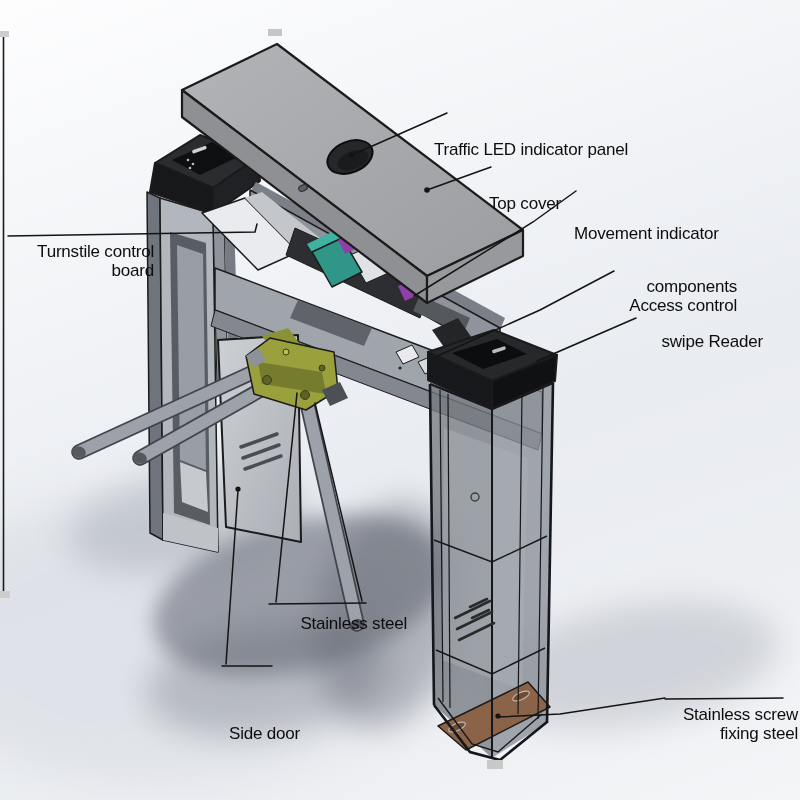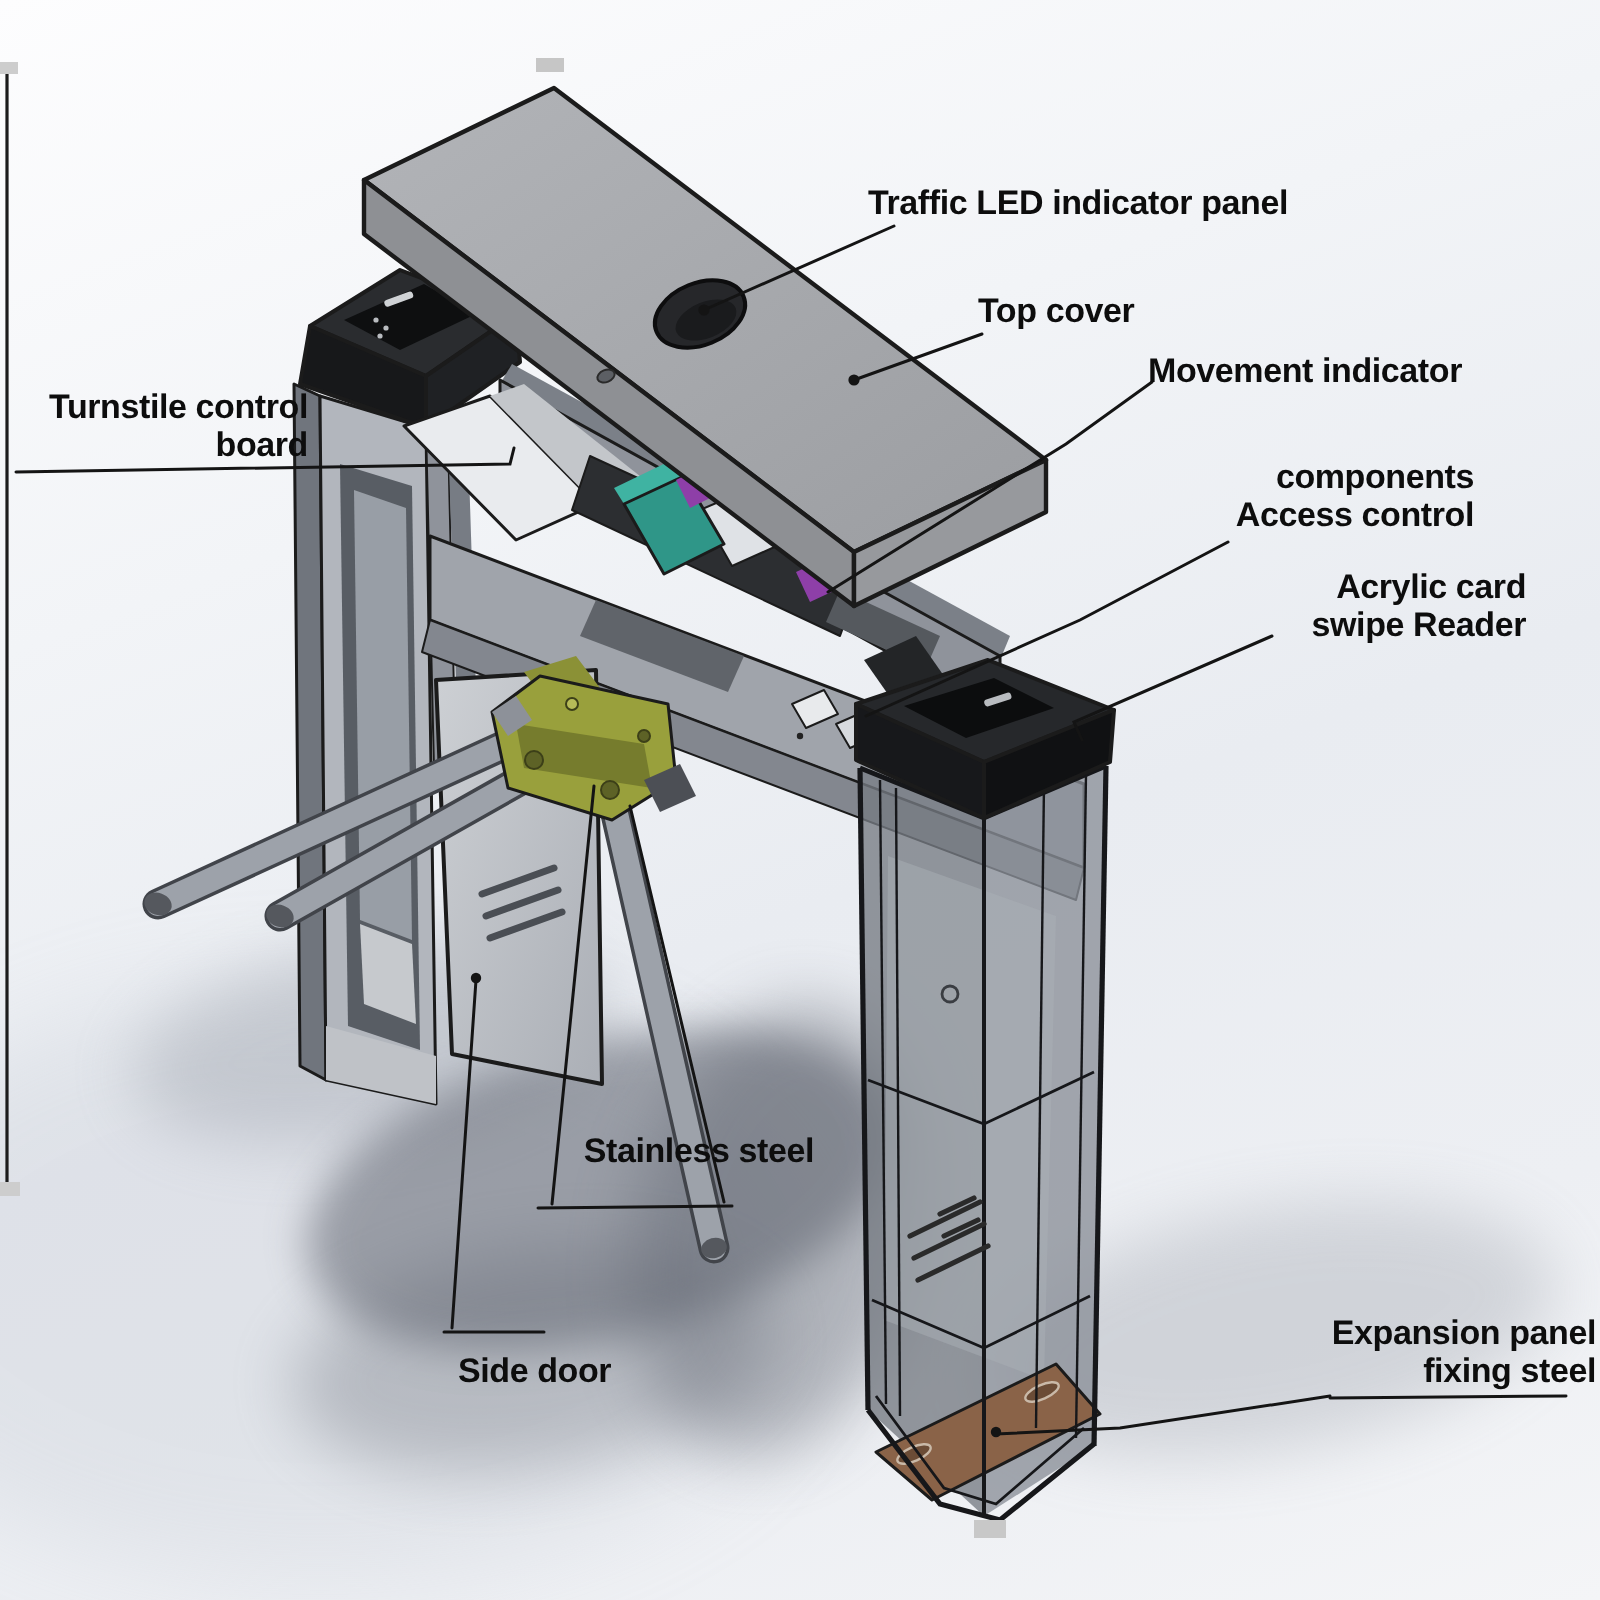--- a/index.html
+++ b/index.html
@@ -11,22 +11,22 @@
     --board-white:#e9ebee; --teal:#2f9688; --purple:#8e3fa8;
     --olive:#99a03c; --olive-dark:#767c2d;
     --arm:#9da2aa; --arm-edge:#41444a; --plate-brown:#8a6348;
     --shadow:#5a5f6a;
   }
   html,body{margin:0;padding:0;}
   body{font-family:"Liberation Sans","DejaVu Sans",sans-serif;background:#fff;}
   #stage{position:relative;width:800px;height:800px;overflow:hidden;
          background:linear-gradient(160deg,#fdfdfe 0%,#f2f4f7 30%,#e9ecf1 55%,#edeff3 80%,#f4f5f7 100%);}
   #machine{position:absolute;left:0;top:0;width:800px;height:800px;}
-  .callout{position:absolute;font-weight:bold;color:var(--label-text);
-           font-size:17px;line-height:19px;letter-spacing:-0.2px;}
+  .callout{position:absolute;font-weight:normal;color:var(--label-text);
+           font-size:17px;line-height:19px;letter-spacing:-0.2px;margin-top:48px;}
   .center{text-align:right;}
   .nowrap{white-space:nowrap;}
   .callout span{display:block;}
   
   #lbl-traffic  {left:434px;top:92px;}
   #lbl-topcover {left:489px;top:146px;}
   #lbl-movement {left:574px;top:176px;}
   #lbl-access   {left:597px;top:229px;width:140px;}
   #lbl-acrylic  {left:627px;top:284px;width:136px;}
   #lbl-board    {left:2px;  top:194px;width:152px;}
@@ -279,31 +279,30 @@
   <span>Top cover</span>
 </div>
 <div class="callout nowrap" id="lbl-movement">
   <span>Movement indicator</span>
 </div>
 <div class="callout center" id="lbl-access">
   <span>components</span>
   <span>Access control</span>
 </div>
 <div class="callout center" id="lbl-acrylic">
-  <span>Acrylic card</span>
   <span>swipe Reader</span>
 </div>
 <div class="callout center" id="lbl-board">
   <span>Turnstile control</span>
   <span>board</span>
 </div>
 <div class="callout center" id="lbl-stainless">
   <span>Stainless steel</span>
 </div>
 <div class="callout nowrap" id="lbl-sidedoor">
   <span>Side door</span>
 </div>
 <div class="callout center" id="lbl-expansion">
-  <span>Expansion panel</span>
+  <span>Stainless screw</span>
   <span>fixing steel</span>
 </div>
 
 </div>
 
 </body></html>

